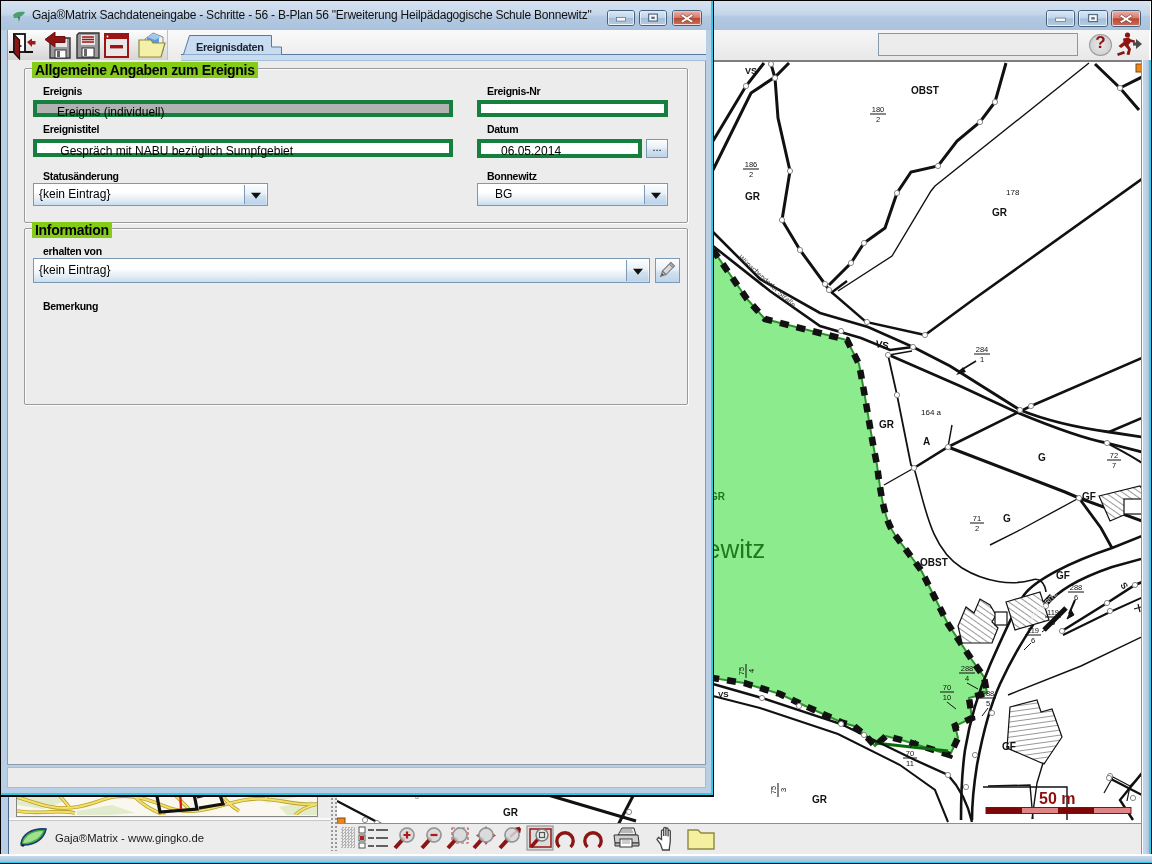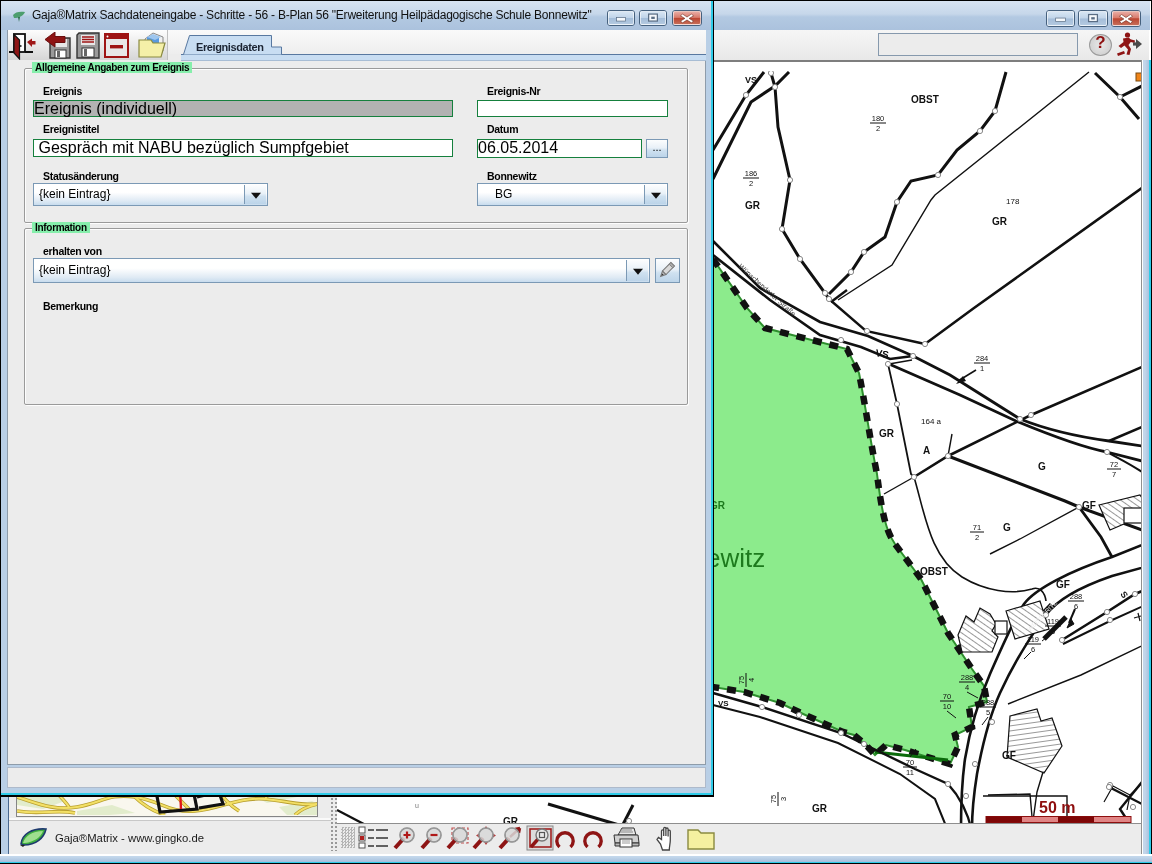--- a/index.html
+++ b/index.html
@@ -16,21 +16,21 @@
 .winbtn .inner { position:absolute; inset:0; border-radius:2px; border:1px solid rgba(255,255,255,0.6);
   background:linear-gradient(#d7e5f3 0%, #c0d4e9 48%, #a4bdd9 52%, #b3c9e0 100%); }
 .winbtn.close .inner { background:linear-gradient(#e8a9a1 0%, #d87c6d 45%, #bc4632 52%, #c66c57 100%); }
 .glyph { position:absolute; left:0; top:0; width:100%; height:100%; }
 
 #bg-toolbar { position:absolute; left:1px; top:30px; width:1148px; height:32px;
   background:linear-gradient(#f6f6f6,#e8e8e8); border-bottom:2px solid #7e7e7e; }
 #bg-search { position:absolute; left:878px; top:33px; width:200px; height:23px;
   background:#ececec; border:1px solid #8699ad; }
 
-#mapwrap { position:absolute; left:337px; top:71px; width:804px; height:761px; background:#fff; overflow:hidden; }
+#mapwrap { position:absolute; left:337px; top:62px; width:804px; height:761px; background:#fff; overflow:hidden; }
 
 #sidebar { position:absolute; left:1px; top:750px; width:336px; height:104px; background:#ececec; }
 #sidebar-frame { position:absolute; left:1px; top:750px; width:6.5px; height:104px; background:#b9cfe6; }
 #sidebar-line { position:absolute; left:7.5px; top:750px; width:1.3px; height:104px; background:#4a6990; }
 #sidebar-white { position:absolute; left:9px; top:818px; width:322px; height:1.6px; background:#fafafa; }
 
 #btoolbar { position:absolute; left:337px; top:823px; width:805px; height:31px; background:#ececec; border-top:1px solid #8e8e8e; }
 #lstatus { position:absolute; left:9px; top:820px; width:322px; height:34px; background:#ececec; border-top:1px solid #c8c8c8; }
 #bg-bottomframe { position:absolute; left:0px; top:854px; width:1152px; height:10px;
   background:linear-gradient(#ffffff 0 1.5px, #c3d7eb 1.5px 30%, #b0c8e2 70%, #a8c0dd 80%);
@@ -53,23 +53,23 @@
 #dlg-client { position:absolute; left:7px; top:30px; width:699px; height:735px; background:#ececec; border:1px solid #8e9caa; border-top:none; }
 #dlg-status { position:absolute; left:7px; top:767px; width:699px; height:21px; background:#ececec; border:1px solid #aebacb; }
 #dlg-toolbar { position:absolute; left:8px; top:30px; width:160px; height:30px;
   background:linear-gradient(#fdfdfd,#d6d6d6); border-right:1px solid #c0c0c0; }
 #dlg-tabarea { position:absolute; left:168px; top:30px; width:538px; height:24px;
   background:linear-gradient(#fafafa,#eeeeee); }
 #tabband { position:absolute; left:181px; top:54px; width:525px; height:7px; background:#c8ddf2; border-top:1px solid #5878a0; border-bottom:1px solid #a8bdd4; }
 #tabtext { position:absolute; left:196px; top:41px; font-size:11px; letter-spacing:-0.4px; font-weight:bold; color:#1b2433; }
 
 .grp { position:absolute; border:1px solid #9a9a9a; border-radius:2px; box-shadow:inset 1px 1px 0 #fdfdfd, 1px 1px 0 #fdfdfd; }
-.grplabel { position:absolute; top:-7px; left:7px; background:#86efac; padding:0 3px; font-size:10px; letter-spacing:-0.3px; font-weight:bold; color:#000; }
+.grplabel { position:absolute; top:-7px; left:7px; background:#84cc16; padding:0 3px; font-size:14px; letter-spacing:-0.3px; font-weight:bold; color:#000; }
 .lbl { position:absolute; font-size:10.5px; letter-spacing:-0.3px; font-weight:bold; color:#000;padding-left:8px; }
-.txt { position:absolute; background:#fff; border:1px solid #15803d; font-size:16px; color:#000; padding:1px 0; line-height:14px; }
+.txt { position:absolute; background:#fff; border:4px solid #15803d; font-size:12px; color:#000; padding:1px 20px; line-height:14px; }
 .combo { position:absolute; background:linear-gradient(#ffffff 40%, #dfeaf4 80%, #c8dcee 100%); border:1px solid #7b99b5; font-size:12px;padding-left:9px; }
 .combo .ctext { position:absolute; left:5px; top:3px; }
 .cbtn { position:absolute; right:1px; top:1px; bottom:1px; width:22px; border-left:1px solid #7b99b5;
   background:linear-gradient(#fcfdfe 0%, #e9f1f8 45%, #cfe1f0 60%, #bcd4e9 100%); }
 .cbtn:after { content:""; position:absolute; left:50%; top:50%; transform:translate(-50%,-38%);
   border:5px solid transparent; border-top:6px solid #111; border-bottom:none; }
 .pbtn { position:absolute; background:linear-gradient(#fcfdfe 0%, #e9f1f8 45%, #cfe1f0 60%, #bcd4e9 100%); border:1px solid #7b99b5; }
 </style>
 </head>
 <body>

